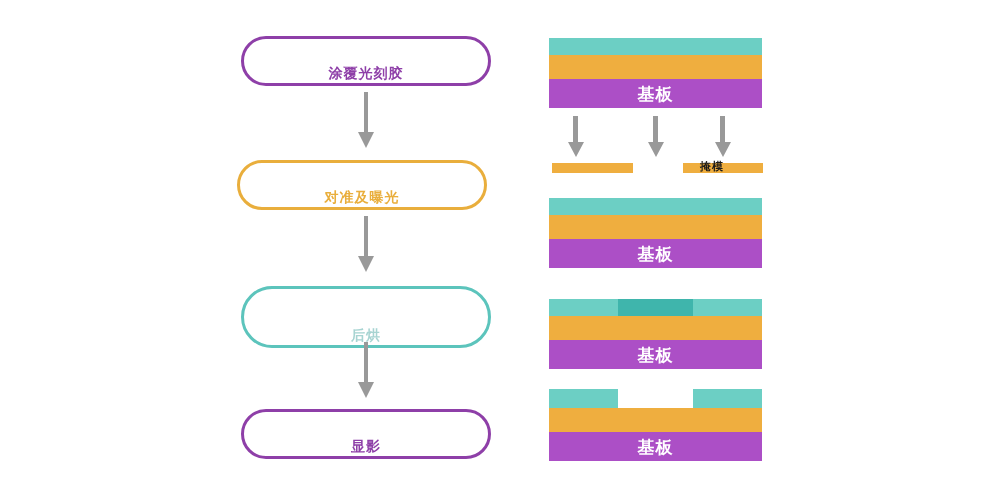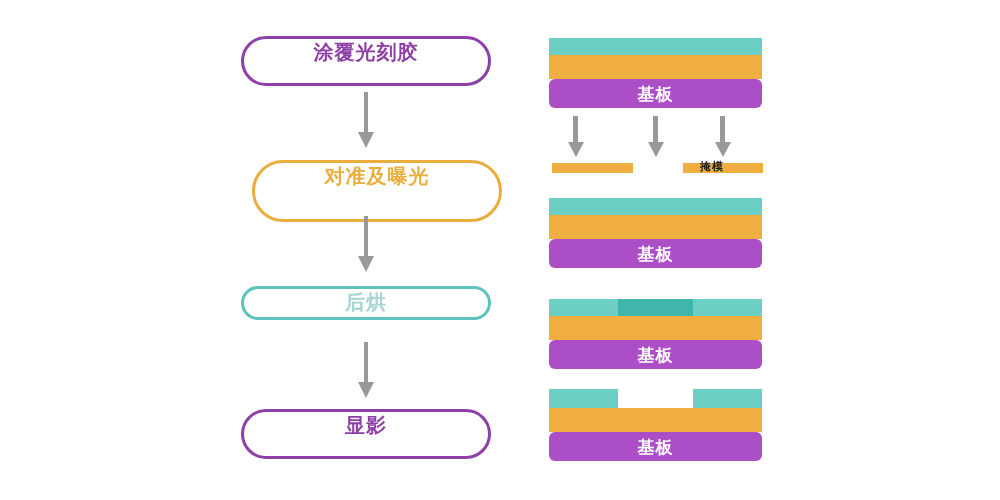--- a/index.html
+++ b/index.html
@@ -18,27 +18,27 @@
     width: 1000px;
     height: 500px;
     background: #ffffff;
   }
 
   
   .flow-node {
     position: absolute;
     box-sizing: border-box;
     display: flex;
-    align-items: flex-start;
+    align-items: flex-end;
     justify-content: center;
     background: #ffffff;
     border-style: solid;
     border-width: 3px;
     border-radius: 999px;
-    font-size: 20px;
+    font-size: 14px;
     font-weight: bold;
     letter-spacing: 1px;
     white-space: nowrap;
   }
   .flow-node.purple { border-color: #8E3FA8; color: #8E3FA8; }
   .flow-node.orange { border-color: #E9AE3C; color: #E9AE3C; }
   .flow-node.teal   { border-color: #5CC4BC; color: #A7D4D2; }
 
   .flow-arrow {
     position: absolute;
@@ -49,21 +49,21 @@
   .stack {
     position: absolute;
   }
   .layer {
     position: absolute;
     box-sizing: border-box;
   }
   .layer.teal   { background: #6CCFC4; }
   .layer.teal-dark { background: #3FB5AC; }
   .layer.orange { background: #EFAE3F; }
-  .layer.purple { background: #AC4FC6; border-radius: 6px; }
+  .layer.purple { background: #AC4FC6; }
 
   .substrate-label {
     position: absolute;
     left: 0;
     right: 0;
     text-align: center;
     color: #ffffff;
     font-size: 17px;
     font-weight: bold;
     letter-spacing: 1px;
@@ -100,32 +100,32 @@
       <span>涂覆光刻胶</span>
     </div>
 
     <div class="flow-arrow" style="left:355px; top:92px; height:58px;">
       <svg width="22" height="58" viewBox="0 0 22 58">
         <rect x="9" y="0" width="4" height="42" fill="#999999"></rect>
         <polygon points="3,40 19,40 11,56" fill="#999999"></polygon>
       </svg>
     </div>
 
-    <div class="flow-node orange" style="left:252px; top:160px; width:250px; height:62px;">
+    <div class="flow-node orange" style="left:237px; top:160px; width:250px; height:50px;">
       <span>对准及曝光</span>
     </div>
 
     <div class="flow-arrow" style="left:355px; top:216px; height:58px;">
       <svg width="22" height="58" viewBox="0 0 22 58">
         <rect x="9" y="0" width="4" height="42" fill="#999999"></rect>
         <polygon points="3,40 19,40 11,56" fill="#999999"></polygon>
       </svg>
     </div>
 
-    <div class="flow-node teal" style="left:241px; top:286px; width:250px; height:34px;">
+    <div class="flow-node teal" style="left:241px; top:286px; width:250px; height:62px;">
       <span>后烘</span>
     </div>
 
     <div class="flow-arrow" style="left:355px; top:342px; height:58px;">
       <svg width="22" height="58" viewBox="0 0 22 58">
         <rect x="9" y="0" width="4" height="42" fill="#999999"></rect>
         <polygon points="3,40 19,40 11,56" fill="#999999"></polygon>
       </svg>
     </div>
 

